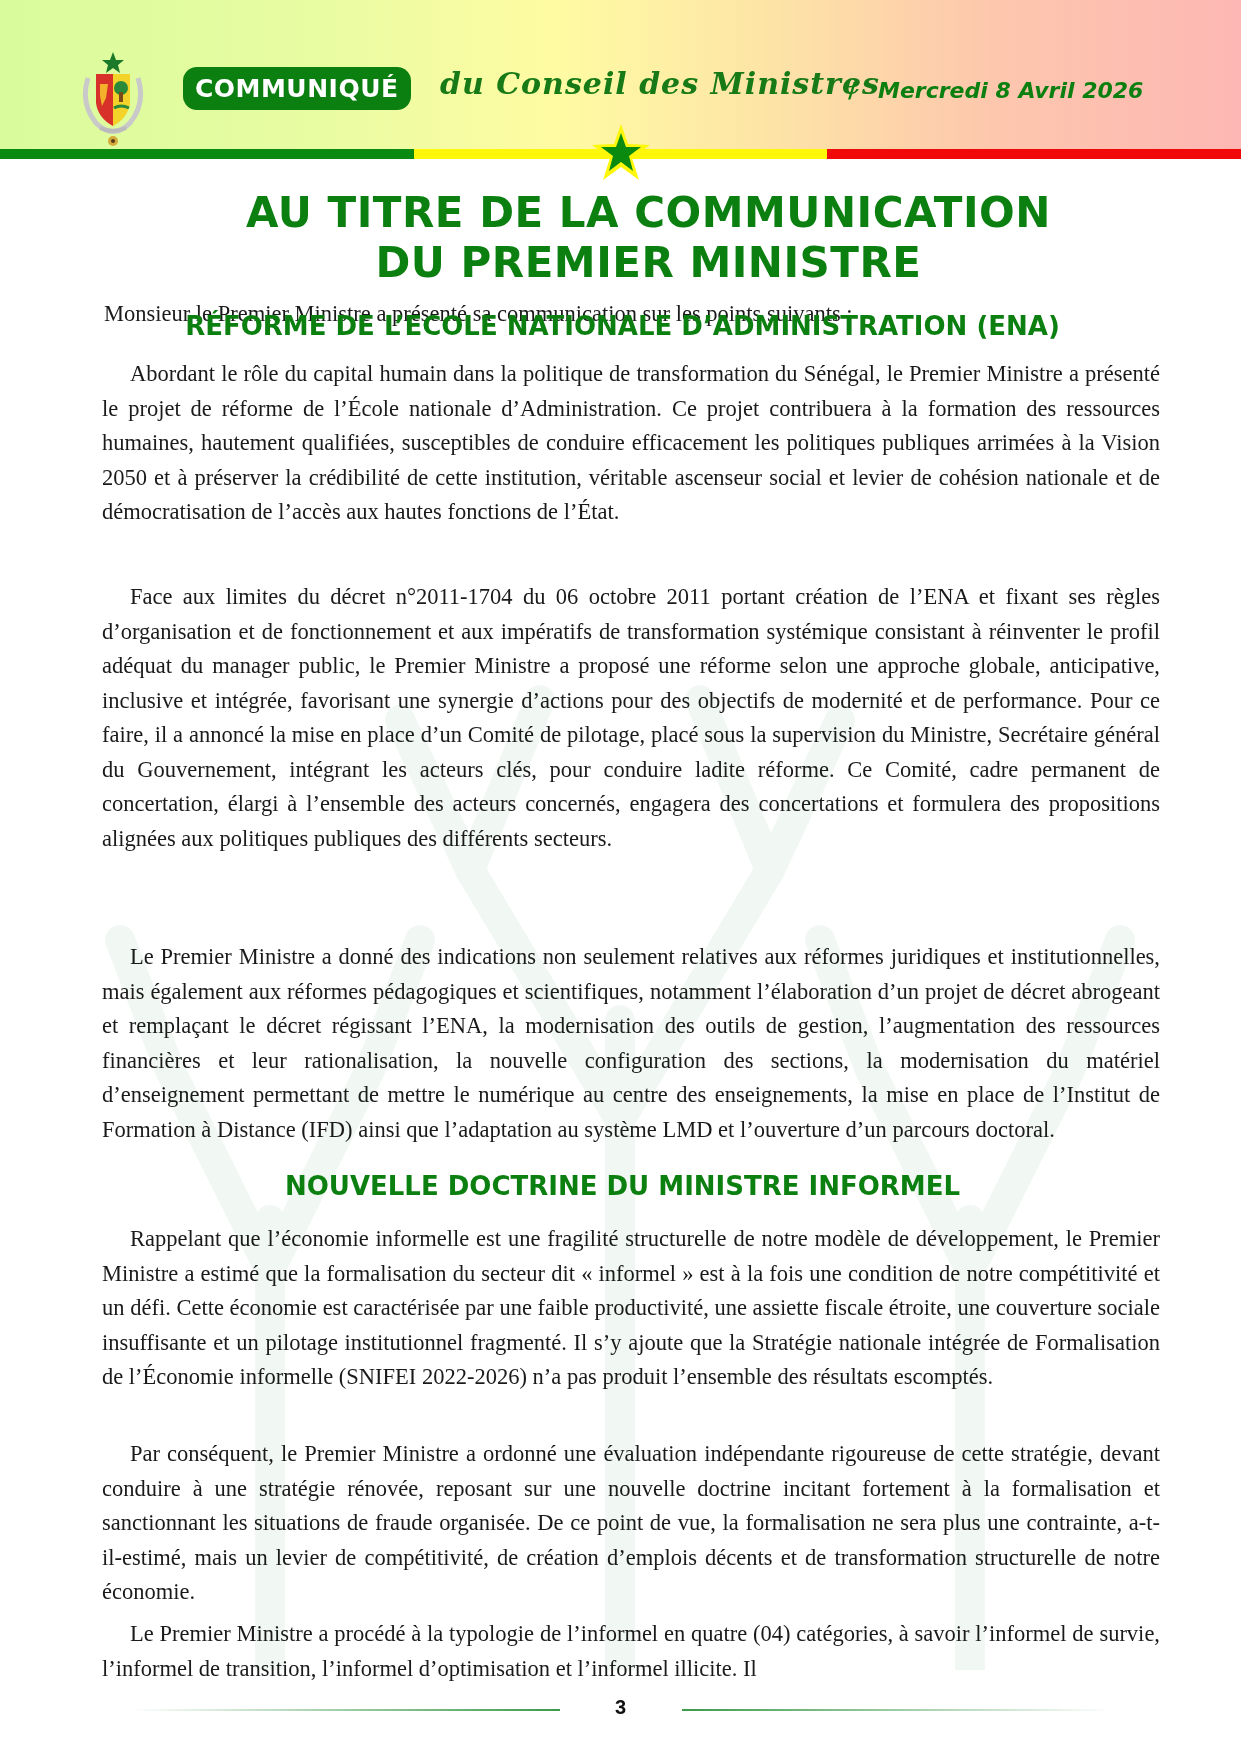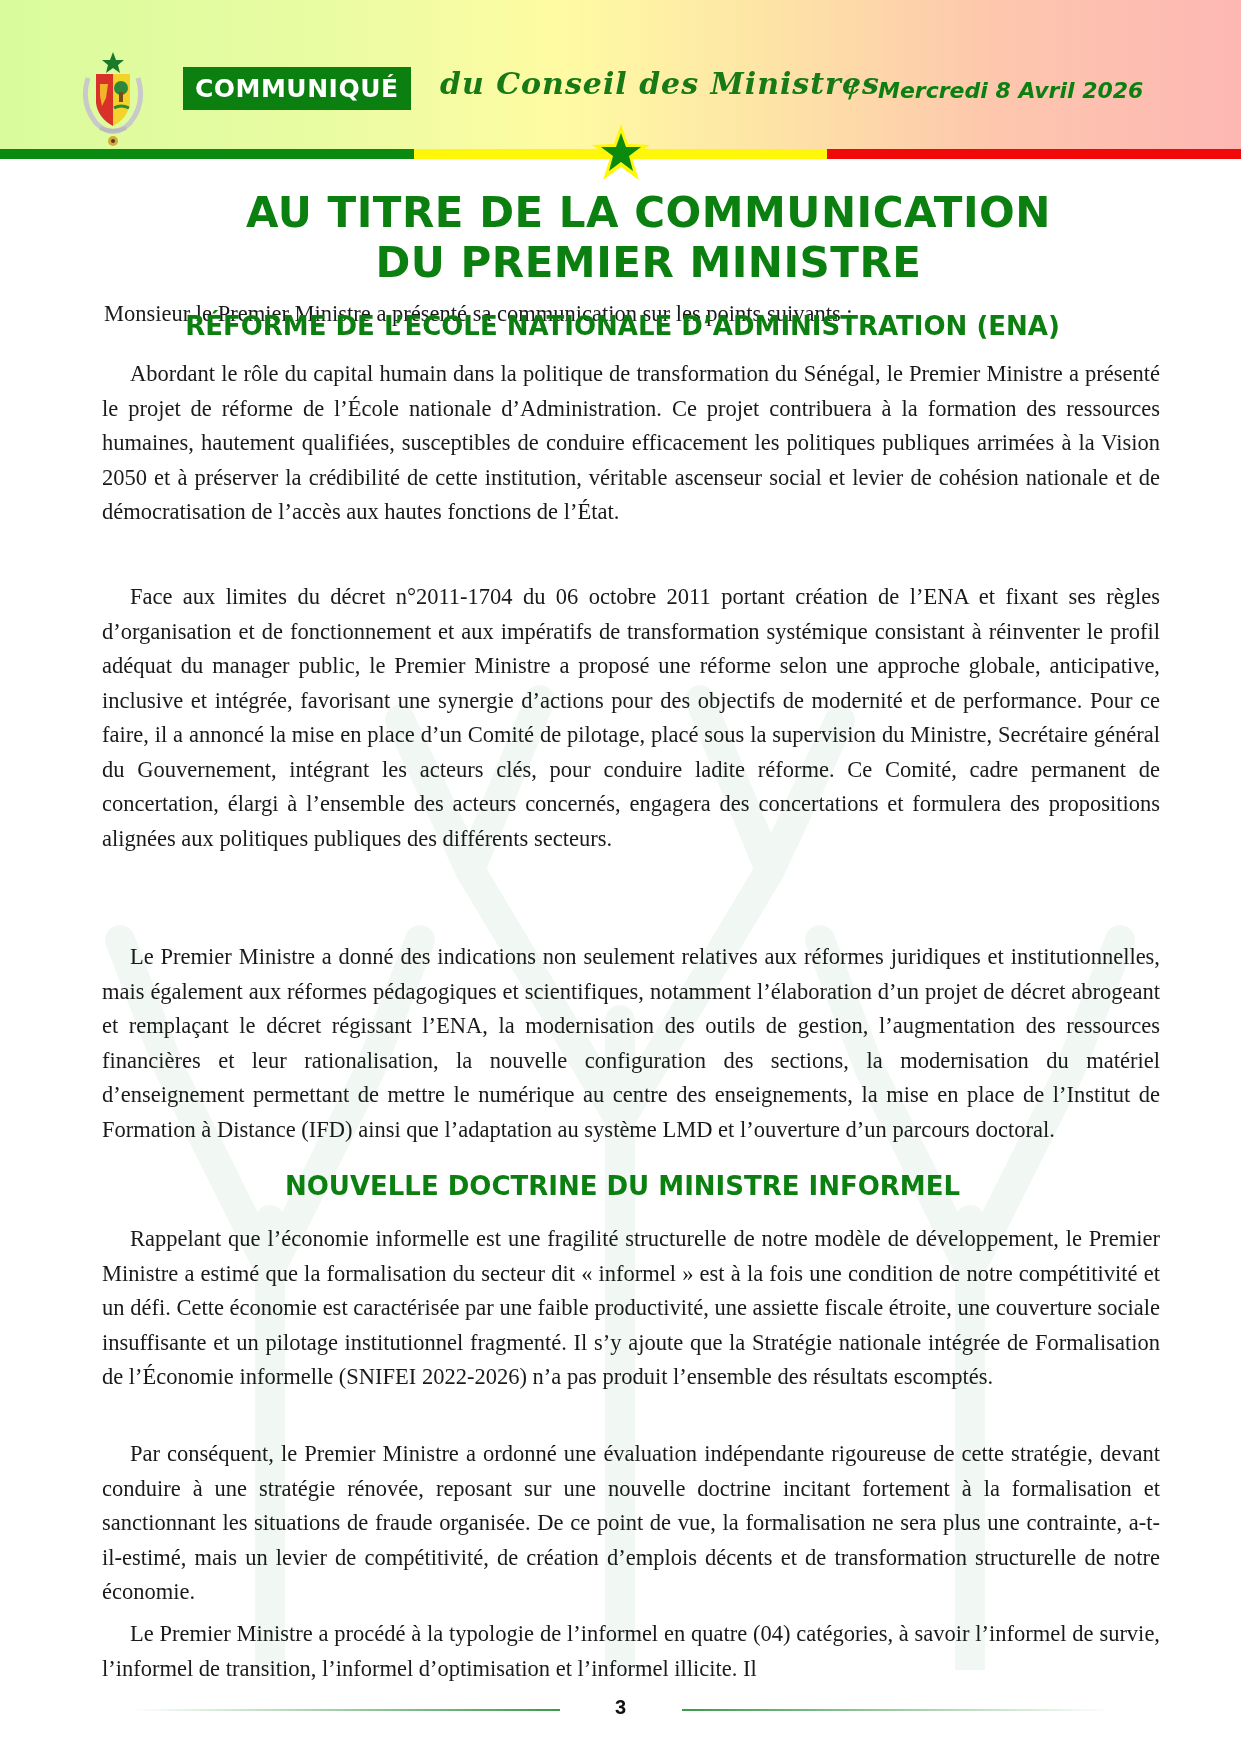--- a/index.html
+++ b/index.html
@@ -15,21 +15,21 @@
   .flag-bar .y { width: 413px; background: #fff70a; }
   .flag-bar .r { flex: 1; background: #f10808; }
 
   .emblem { position: absolute; left: 78px; top: 48px; width: 70px; height: 100px; }
   .emblem svg { width: 100%; height: 100%; }
 
   .badge {
     position: absolute; left: 183px; top: 67px; height: 43px; padding: 0 12px;
     background: #0b7f0f; color: #fff;
     font-family: "DejaVu Sans", sans-serif; font-weight: bold; font-size: 25px; letter-spacing: 0.5px;
-    display: flex; align-items: center;
+    display: flex; align-items: center; border-radius: 14px;
   }
   .script {
     position: absolute; left: 440px; top: 66px;
     font-family: "DejaVu Serif", serif; font-style: italic; font-size: 30px; color: #177a17; letter-spacing: 1px; font-weight: bold;
   }
   .slash {
     position: absolute; left: 848px; top: 78px;
     font-family: "DejaVu Sans", sans-serif; font-weight: bold; font-size: 22px; color: #0b7f0f;
   }
   .date {

